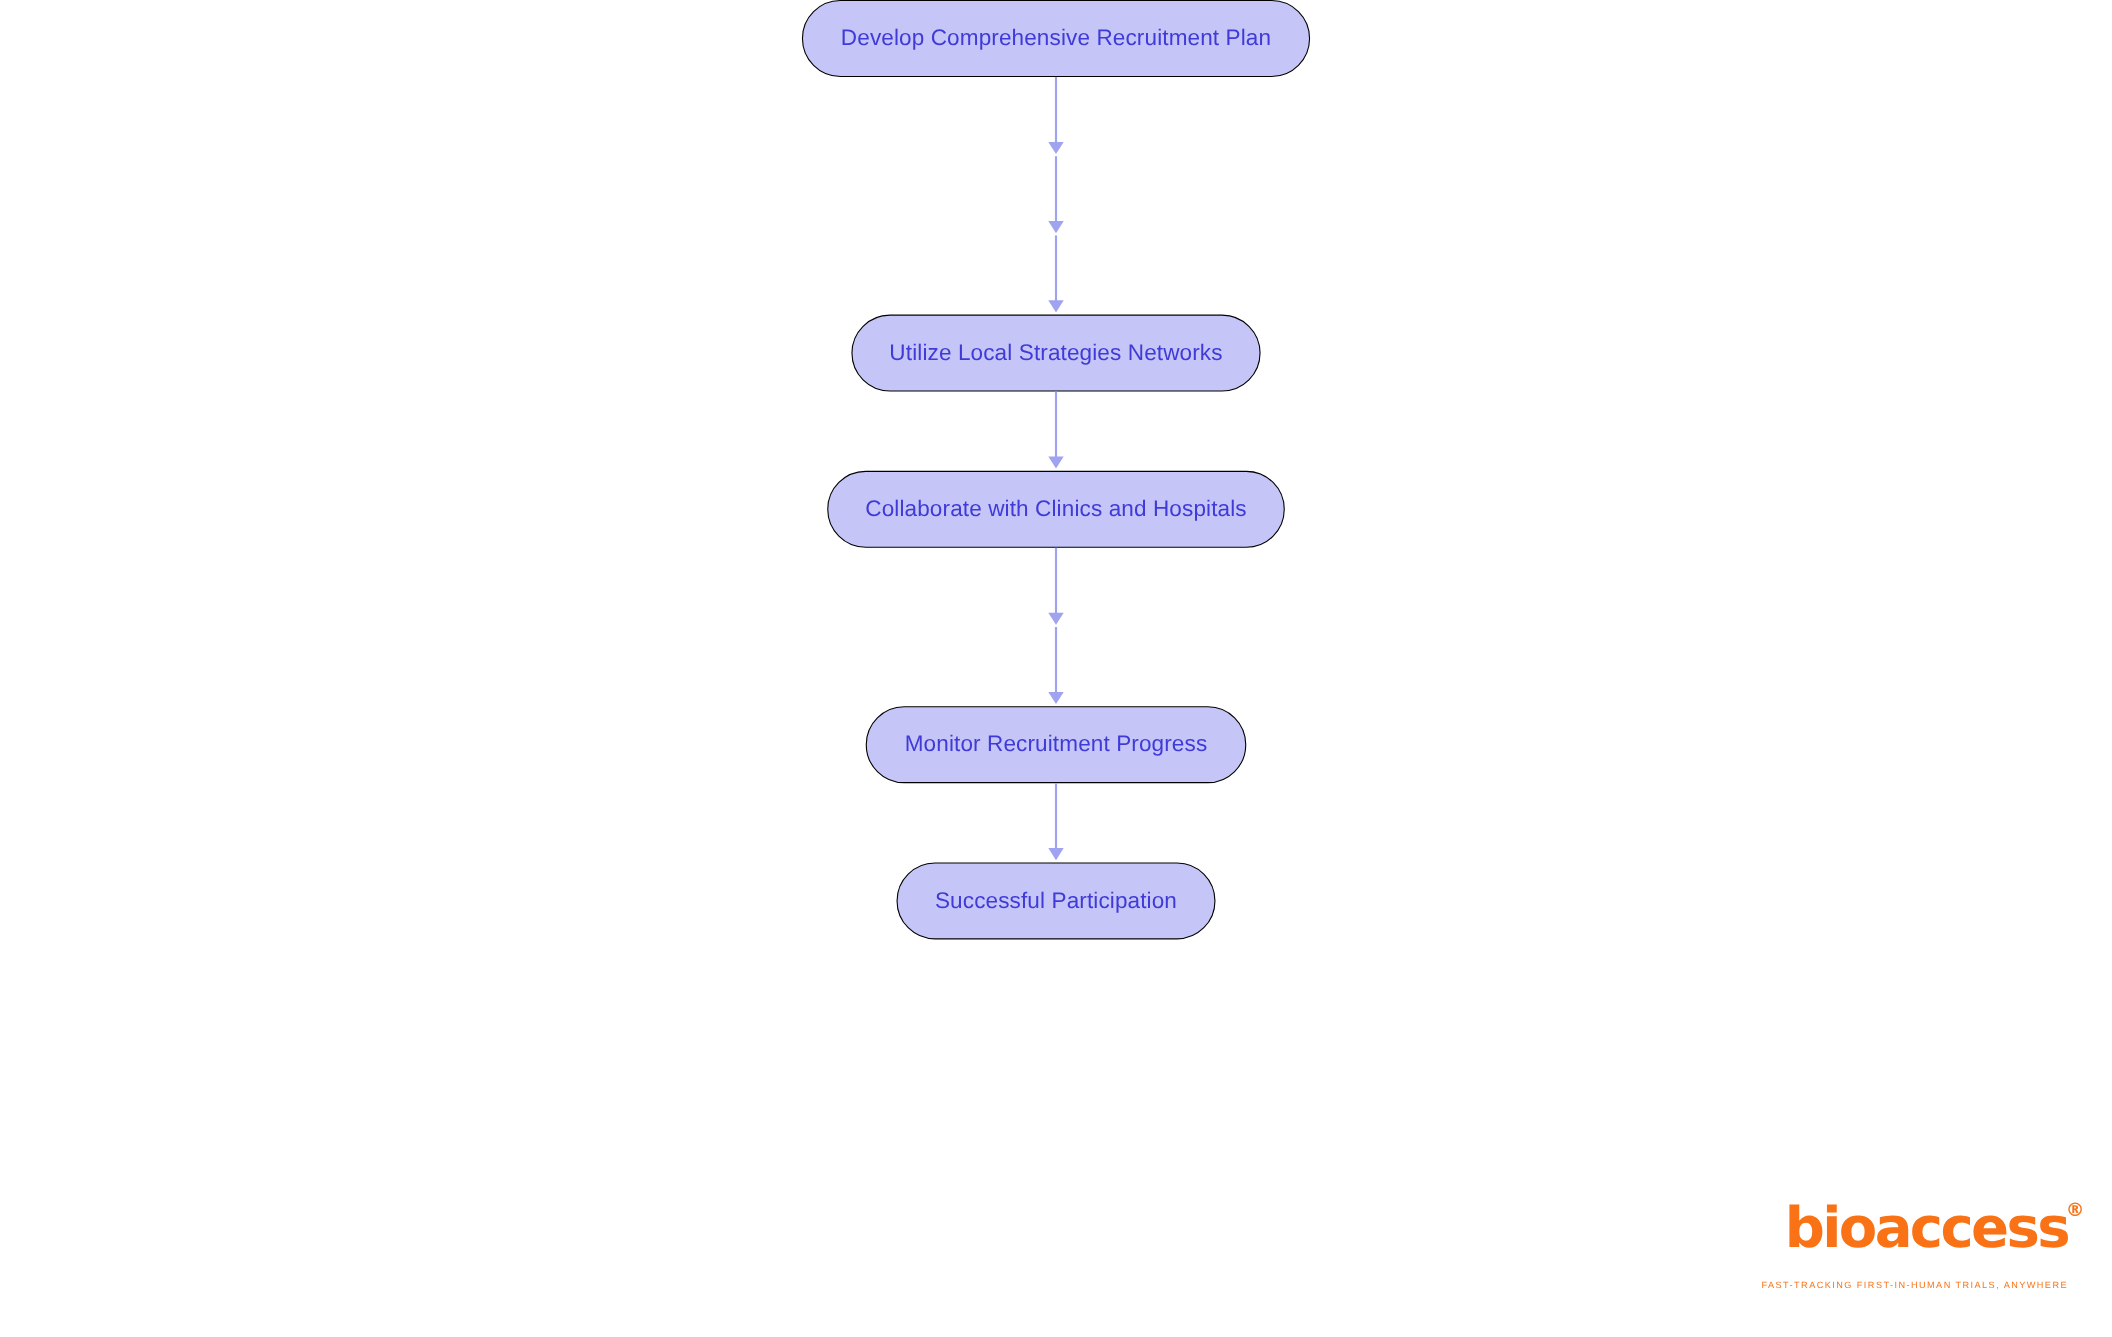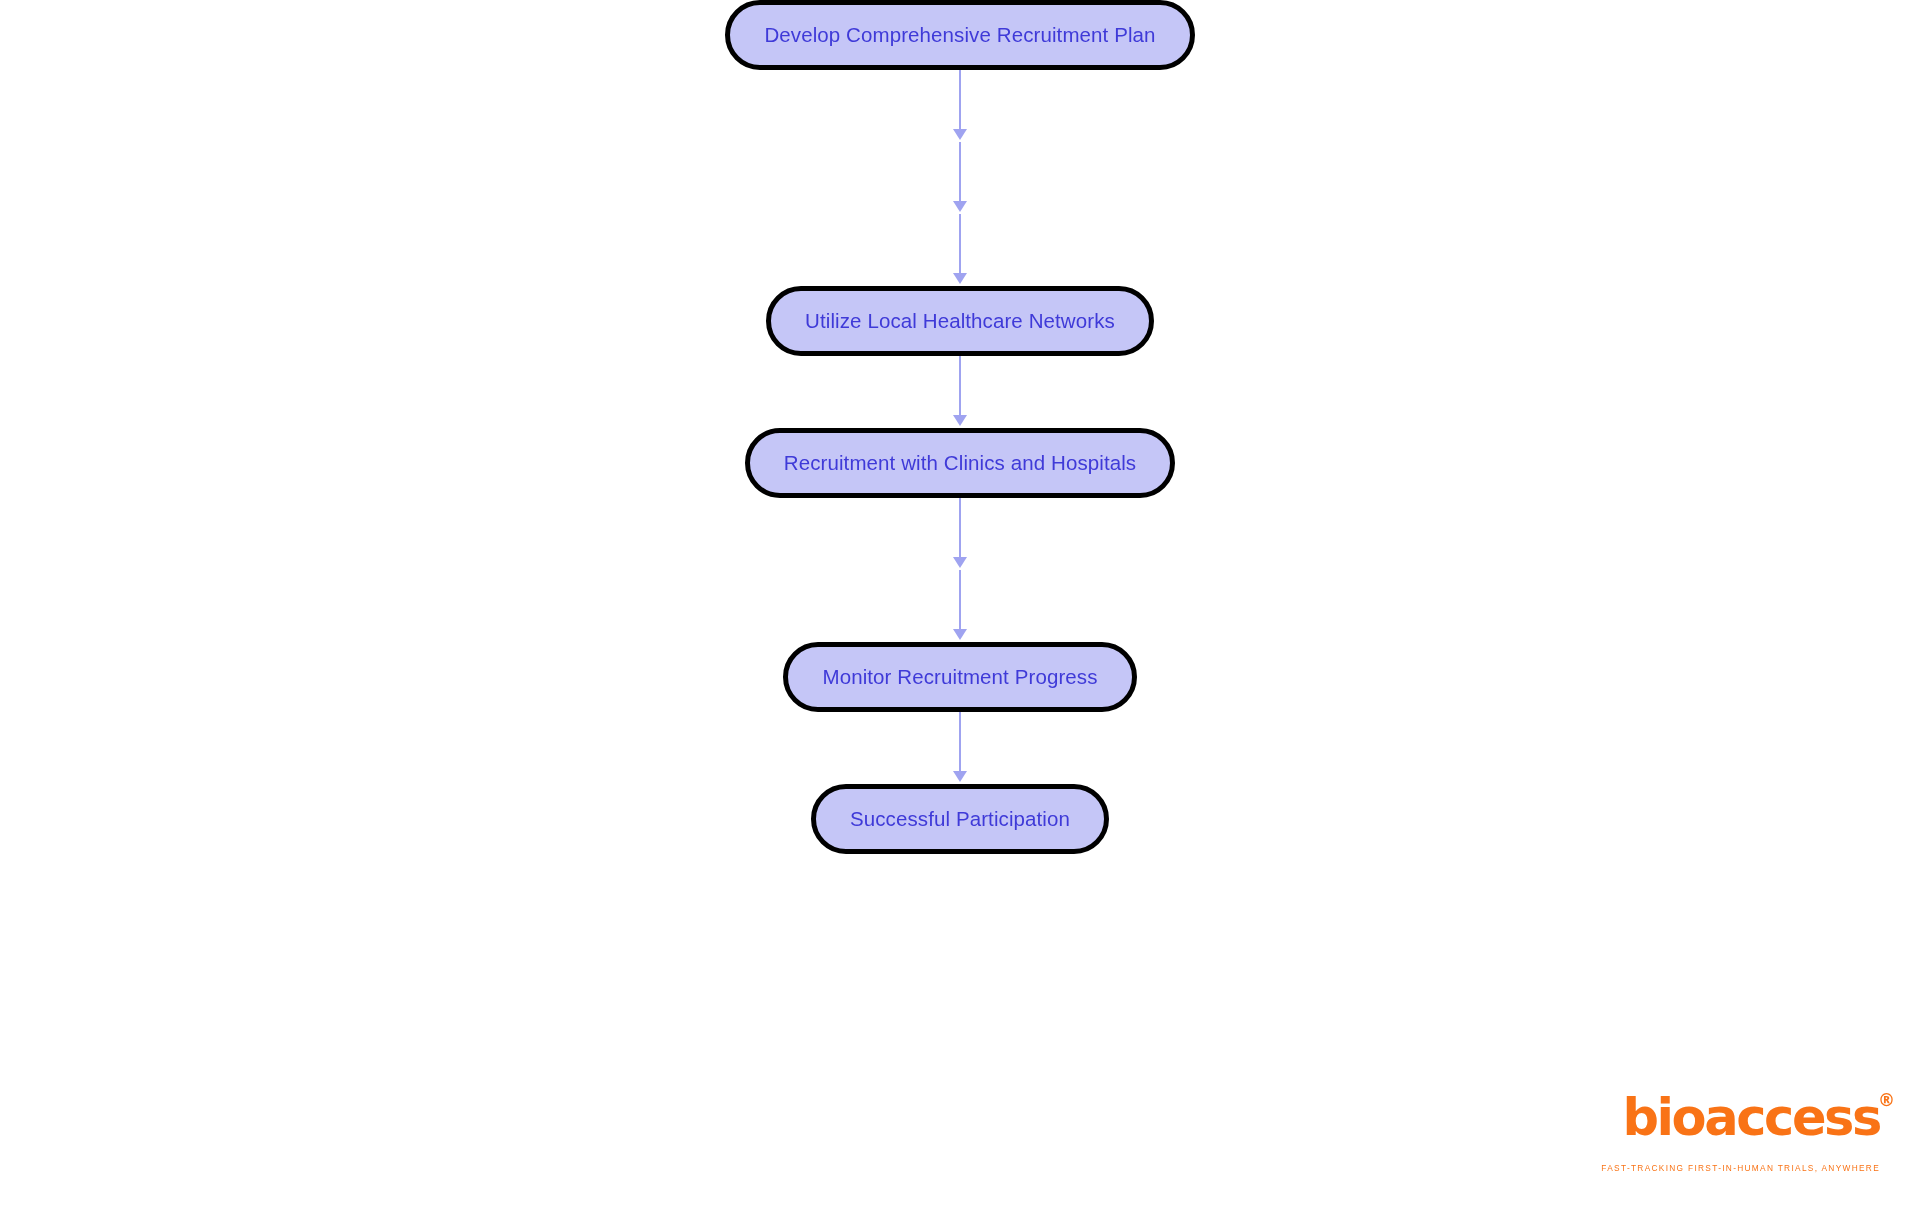--- a/index.html
+++ b/index.html
@@ -28,21 +28,21 @@
     height: 1090px;
     display: flex;
     flex-direction: column;
     align-items: center;
   }
 
   .node {
     height: 70px;
     border-radius: 35px;
     background: #c5c6f7;
-    border: 5px solid #000000;
+    border: 1px solid #000000;
     display: flex;
     align-items: center;
     justify-content: center;
     padding: 0 34px;
     white-space: nowrap;
     flex: 0 0 auto;
   }
 
   .node-label {
     font-size: 20.5px;
@@ -139,30 +139,30 @@
       <div class="head"></div>
     </div>
 
 
     <div class="connector">
       <div class="shaft"></div>
       <div class="head"></div>
     </div>
 
     <div class="node">
-      <span class="node-label">Utilize Local Healthcare Networks</span>
+      <span class="node-label">Utilize Local Strategies Networks</span>
     </div>
 
     <div class="connector">
       <div class="shaft"></div>
       <div class="head"></div>
     </div>
 
     <div class="node">
-      <span class="node-label">Recruitment with Clinics and Hospitals</span>
+      <span class="node-label">Collaborate with Clinics and Hospitals</span>
     </div>
 
     <div class="connector">
       <div class="shaft"></div>
       <div class="head"></div>
     </div>
 
 
     <div class="connector">
       <div class="shaft"></div>

